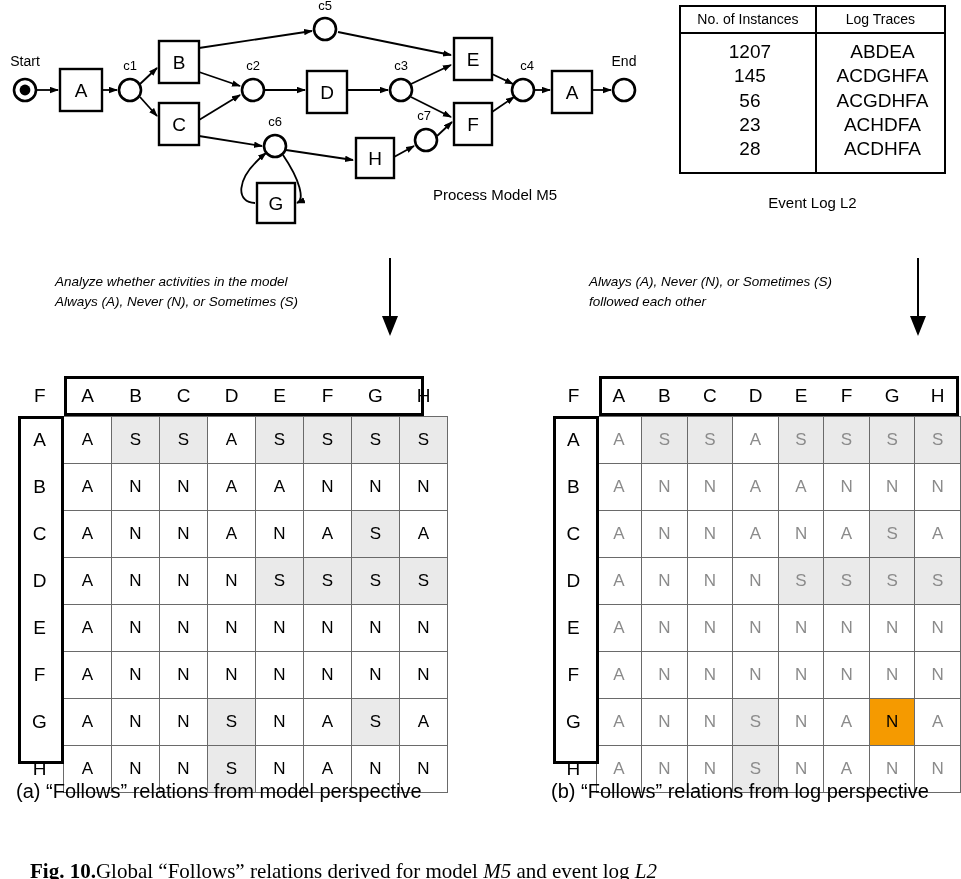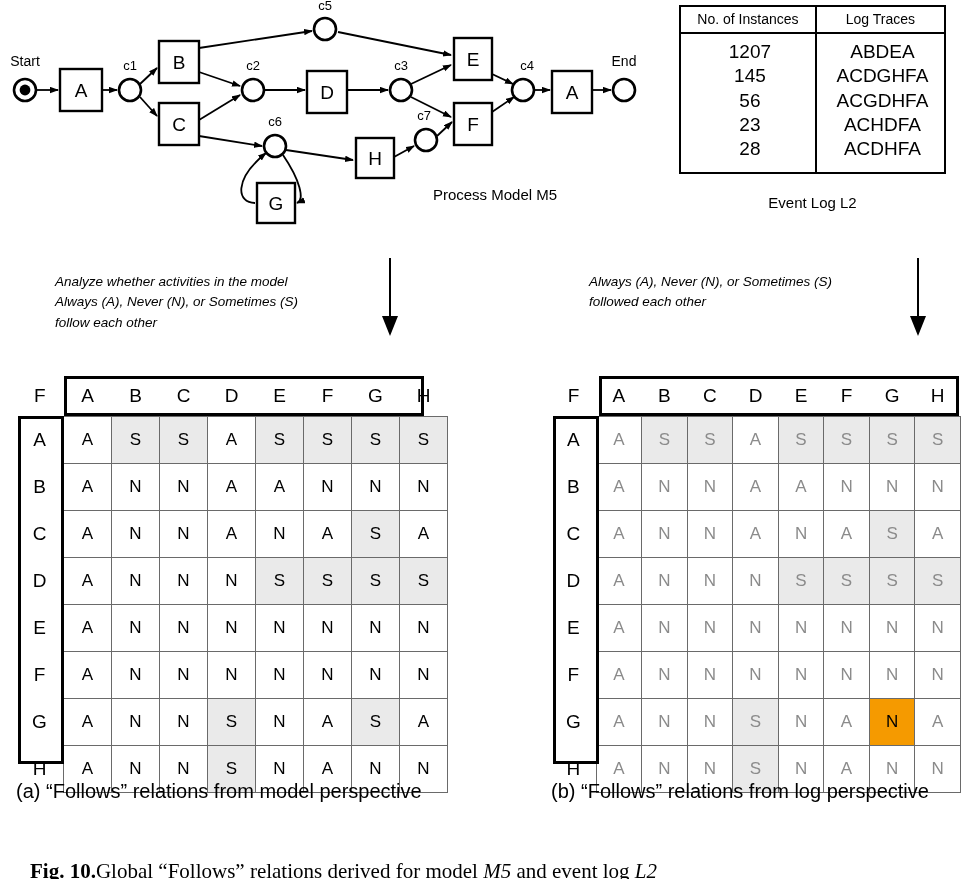--- a/index.html
+++ b/index.html
@@ -214,21 +214,20 @@
         </td>
       </tr>
     </tbody>
   </table>
   <div class="elog-caption">Event Log L2</div>
 </div>
 
 <div class="abs annot" style="left:55px;top:272px;width:320px;">
   <div>Analyze whether activities in the model</div>
   <div>Always (A), Never (N), or Sometimes (S)</div>
-  <div>follow each other</div>
 </div>
 <svg class="annot-arrow" style="left:375px;top:256px;" width="30" height="85">
   <line x1="15" y1="2" x2="15" y2="62" stroke="#000" stroke-width="2"></line>
   <path d="M7,60 L23,60 L15,80 z" fill="#000"></path>
 </svg>
 
 <div class="abs annot" style="left:589px;top:272px;width:330px;">
   <div>Always (A), Never (N), or Sometimes (S)</div>
   <div>followed each other</div>
 </div>

